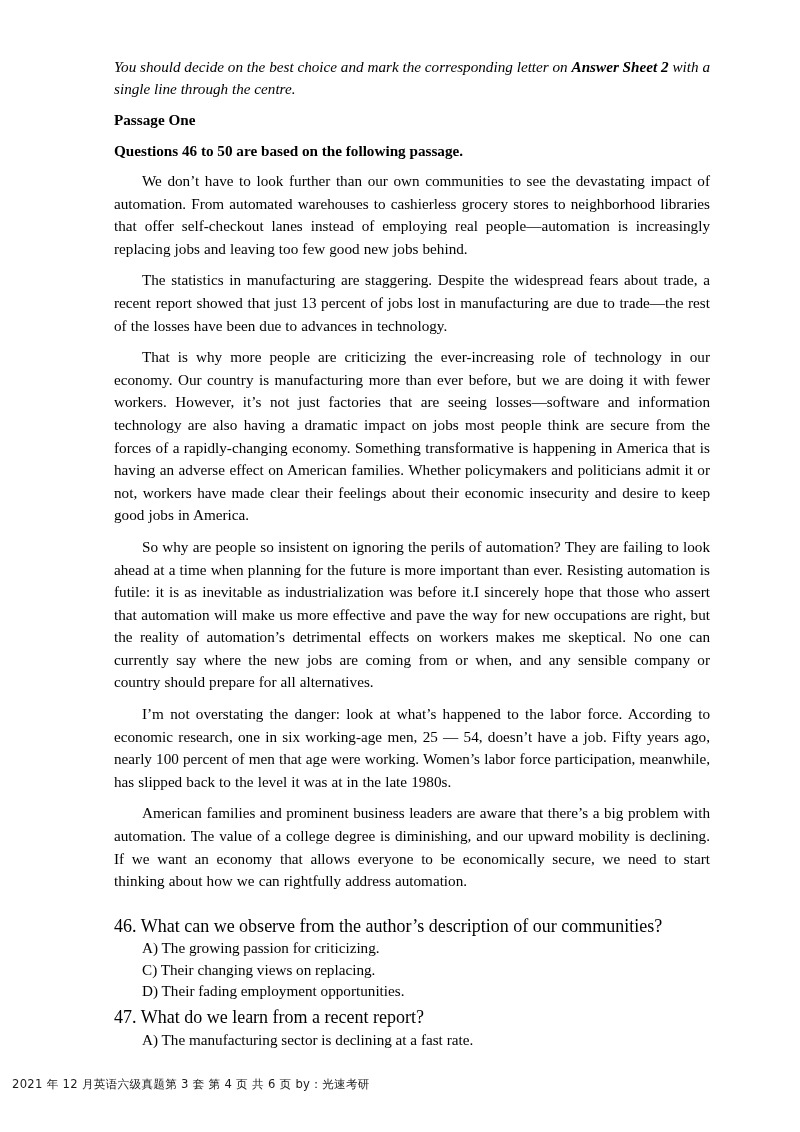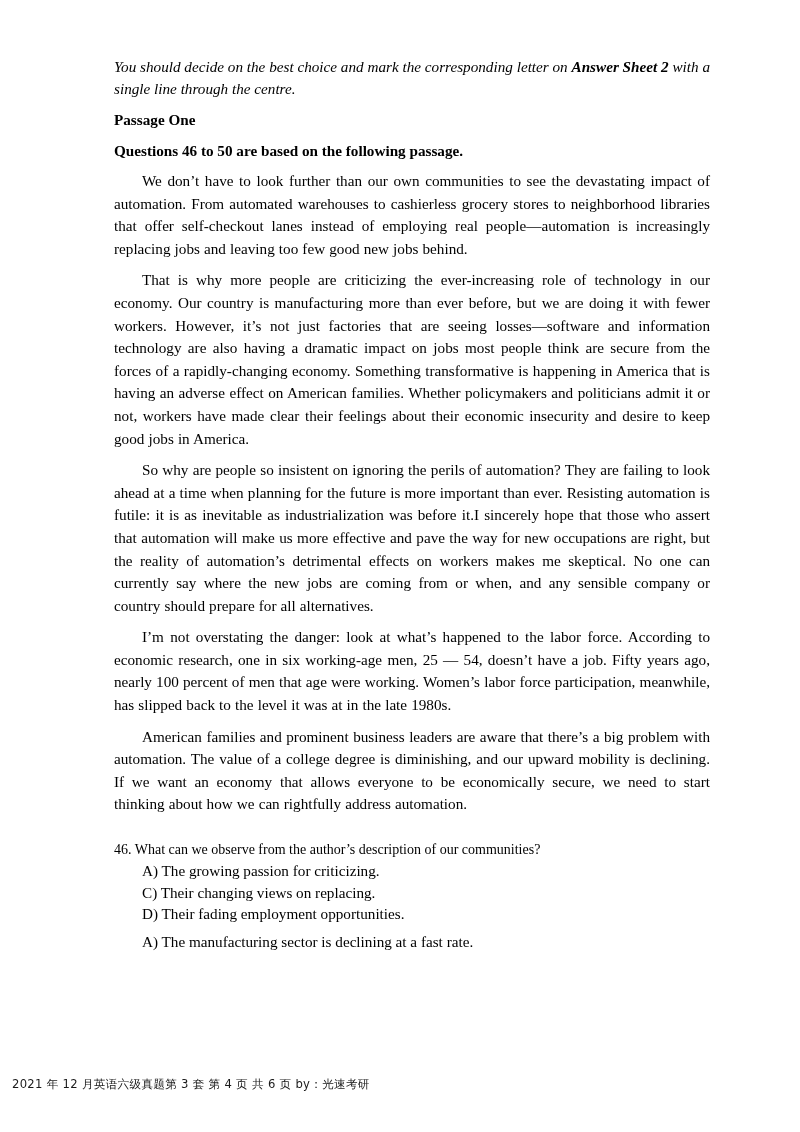--- a/index.html
+++ b/index.html
@@ -64,21 +64,21 @@
   .para.first-para {
     margin-top: 12px;
   }
   .questions {
     margin-top: 23px;
   }
   .question-block {
     margin-bottom: 6px;
   }
   .question-stem {
-    font-size: 14px;
+    font-size: 18px;
     line-height: 21.4px;
     margin: 0;
     white-space: nowrap;
     font-family: Liberation Serif, serif;
   }
   .option {
     font-size: 15.2px;
     line-height: 21.4px;
     margin: 0;
     padding-left: 28px;
@@ -103,35 +103,37 @@
 
   <div class="content">
 
     <p class="instruction"><span>You should decide on the best choice and mark the corresponding letter on </span><span class="strong-italic">Answer Sheet 2</span><span> with a single line through the centre.</span></p>
 
     <p class="heading first">Passage One</p>
 
     <p class="heading">Questions 46 to 50 are based on the following passage.</p>
 
     <p class="para">We don’t have to look further than our own communities to see the devastating impact of automation. From automated warehouses to cashierless grocery stores to neighborhood libraries that offer self-checkout lanes instead of employing real people—automation is increasingly replacing jobs and leaving too few good new jobs behind.</p>
+    <p class="para">The statistics in manufacturing are staggering. Despite the widespread fears about trade, a recent report showed that just 13 percent of jobs lost in manufacturing are due to trade—the rest of the losses have been due to advances in technology.</p>
     <p class="para">That is why more people are criticizing the ever-increasing role of technology in our economy. Our country is manufacturing more than ever before, but we are doing it with fewer workers. However, it’s not just factories that are seeing losses—software and information technology are also having a dramatic impact on jobs most people think are secure from the forces of a rapidly-changing economy. Something transformative is happening in America that is having an adverse effect on American families. Whether policymakers and politicians admit it or not, workers have made clear their feelings about their economic insecurity and desire to keep good jobs in America.</p>
     <p class="para">So why are people so insistent on ignoring the perils of automation? They are failing to look ahead at a time when planning for the future is more important than ever. Resisting automation is futile: it is as inevitable as industrialization was before it.I sincerely hope that those who assert that automation will make us more effective and pave the way for new occupations are right, but the reality of automation’s detrimental effects on workers makes me skeptical. No one can currently say where the new jobs are coming from or when, and any sensible company or country should prepare for all alternatives.</p>
     <p class="para">I’m not overstating the danger: look at what’s happened to the labor force. According to economic research, one in six working-age men, 25 — 54, doesn’t have a job. Fifty years ago, nearly 100 percent of men that age were working. Women’s labor force participation, meanwhile, has slipped back to the level it was at in the late 1980s.</p>
     <p class="para">American families and prominent business leaders are aware that there’s a big problem with automation. The value of a college degree is diminishing, and our upward mobility is declining. If we want an economy that allows everyone to be economically secure, we need to start thinking about how we can rightfully address automation.</p>
 
     <div class="questions">
 
       <div class="question-block">
         <p class="question-stem">46. What can we observe from the author’s description of our communities?</p>
         <p class="option">A) The growing passion for criticizing.</p>
         <p class="option">C) Their changing views on replacing.</p>
         <p class="option">D) Their fading employment opportunities.</p>
       </div>
 
       <div class="question-block">
+        <p class="question-stem">47. What do we learn from a recent report?</p>
         <p class="option">A) The manufacturing sector is declining at a fast rate.</p>
       </div>
 
     </div>
 
   </div>
 
   <div class="footer">2021 年 12 月英语六级真题第 3 套  第 4 页 共 6 页  by：光速考研</div>
 
 </div>

